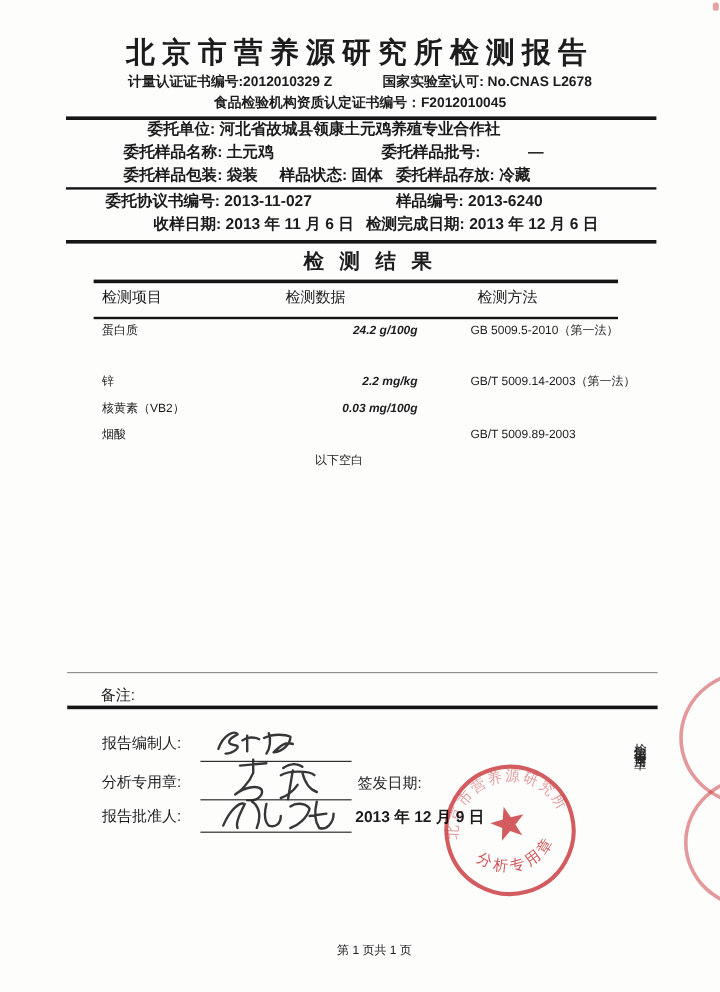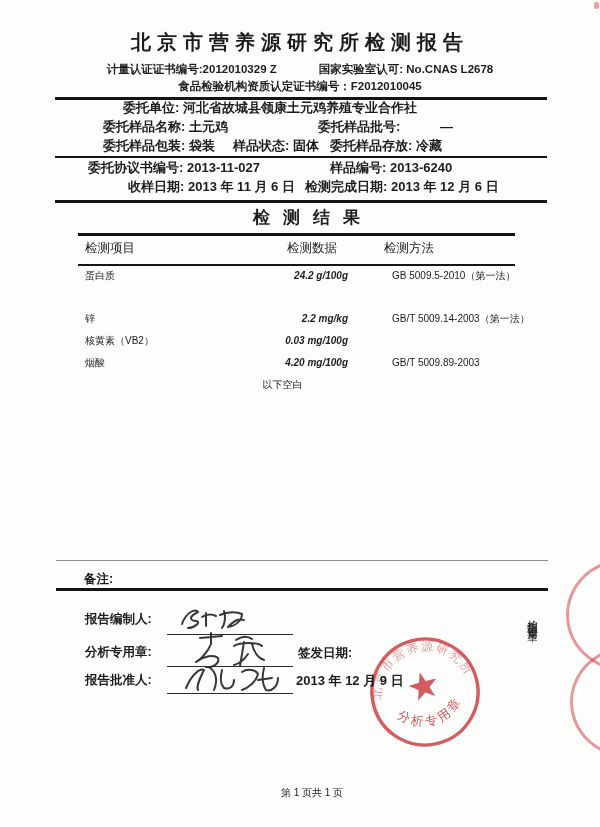--- a/index.html
+++ b/index.html
@@ -4,32 +4,32 @@
 <style>
   html,body{margin:0;padding:0;background:#e8e8e8;}
   .page{
     position:relative;width:600px;height:827px;margin:0 auto;
     background:#fdfdfc;overflow:hidden;color:#1c1c1c;
     font-family:"Liberation Sans","DejaVu Sans",sans-serif;
   }
   .abs{position:absolute;white-space:nowrap;line-height:1.15;}
   .center{left:0;width:600px;text-align:center;}
   .rule{position:absolute;background:#151515;}
-  .title{font-size:20px;font-weight:bold;letter-spacing:6px;}
+  .title{font-size:24px;font-weight:bold;letter-spacing:6px;}
   .cert{font-size:11.5px;font-weight:bold;}
   .certrow{left:0;width:600px;display:flex;justify-content:center;gap:42px;}
   .info{font-size:13px;font-weight:bold;}
   .rtitle{font-size:17px;font-weight:bold;letter-spacing:13px;padding-left:13px;}
   .th{font-size:12.5px;}
   .td{font-size:10px;}
   .c1{position:absolute;left:85px;width:145px;text-align:left;}
   .c2{position:absolute;left:200px;width:148px;text-align:right;font-weight:bold;font-style:italic;}
   .c3{position:absolute;left:392px;}
   .row{left:0;top:0;width:600px;height:16px;}
-  .siglabel{font-size:12.5px;font-weight:bold;}
+  .siglabel{font-size:12.5px;font-weight:normal;}
   .sigline{position:absolute;left:167px;width:126px;height:1.4px;background:#2e2e2e;}
   .sig{position:absolute;}
   .sig path{fill:none;stroke:#262626;stroke-width:2;stroke-linecap:round;stroke-linejoin:round;opacity:.92;}
   .sidestamp{font-size:10.5px;letter-spacing:2px;writing-mode:vertical-rl;color:#222;}
   .stamp{position:absolute;mix-blend-mode:multiply;}
   .ring{position:absolute;border:3px solid rgba(201,53,58,.5);border-radius:50%;}
   .speck{position:absolute;background:rgba(201,53,58,.45);border-radius:2px;}
   .footer{font-size:10px;color:#222;margin-left:12px;}
   .thin{background:#8f8f8f;}
 </style>
@@ -84,42 +84,41 @@
   <div class="abs info" style="left:305px;top:180px">
     <span>检测完成日期:</span>
     <span>2013 年 12 月 6 日</span>
   </div>
   <div class="rule" style="left:55px;top:200px;width:492px;height:2.5px"></div>
 
   <div class="abs center rtitle" style="top:208px">检测结果</div>
   <div class="rule" style="left:78px;top:233px;width:437px;height:2.5px"></div>
   <div class="abs row th" style="top:241px">
     <span class="c1">检测项目</span>
-    <span style="position:absolute;left:252px;width:120px;text-align:center">检测数据</span>
-    <span style="position:absolute;left:384px">检测方法</span>
+    <span style="position:absolute;left:238px;width:120px;text-align:left">检测数据</span>
+    <span style="position:absolute;left:398px">检测方法</span>
   </div>
   <div class="rule" style="left:78px;top:264px;width:437px;height:1.5px"></div>
 
   <div class="abs row td" style="top:270px">
     <span class="c1">蛋白质</span>
     <span class="c2">24.2 g/100g</span>
     <span class="c3">GB 5009.5-2010（第一法）</span>
   </div>
   <div class="abs row td" style="top:313px">
     <span class="c1">锌</span>
     <span class="c2">2.2 mg/kg</span>
     <span class="c3">GB/T 5009.14-2003（第一法）</span>
   </div>
   <div class="abs row td" style="top:335px">
     <span class="c1">核黄素（VB2）</span>
     <span class="c2">0.03 mg/100g</span>
   </div>
   <div class="abs row td" style="top:357px">
     <span class="c1">烟酸</span>
-    <span class="c2">4.20 mg/100g</span>
     <span class="c3">GB/T 5009.89-2003</span>
   </div>
   <div class="abs td" style="left:0;top:379px;width:565px;text-align:center">以下空白</div>
 
   <div class="rule thin" style="left:56px;top:560px;width:492px;height:1px"></div>
   <div class="abs siglabel" style="left:84px;top:572px">备注:</div>
   <div class="rule" style="left:56px;top:588px;width:492px;height:2.5px"></div>
 
   <div class="abs siglabel" style="left:85px;top:612px">报告编制人:</div>
   <div class="abs siglabel" style="left:85px;top:645px">分析专用章:</div>

